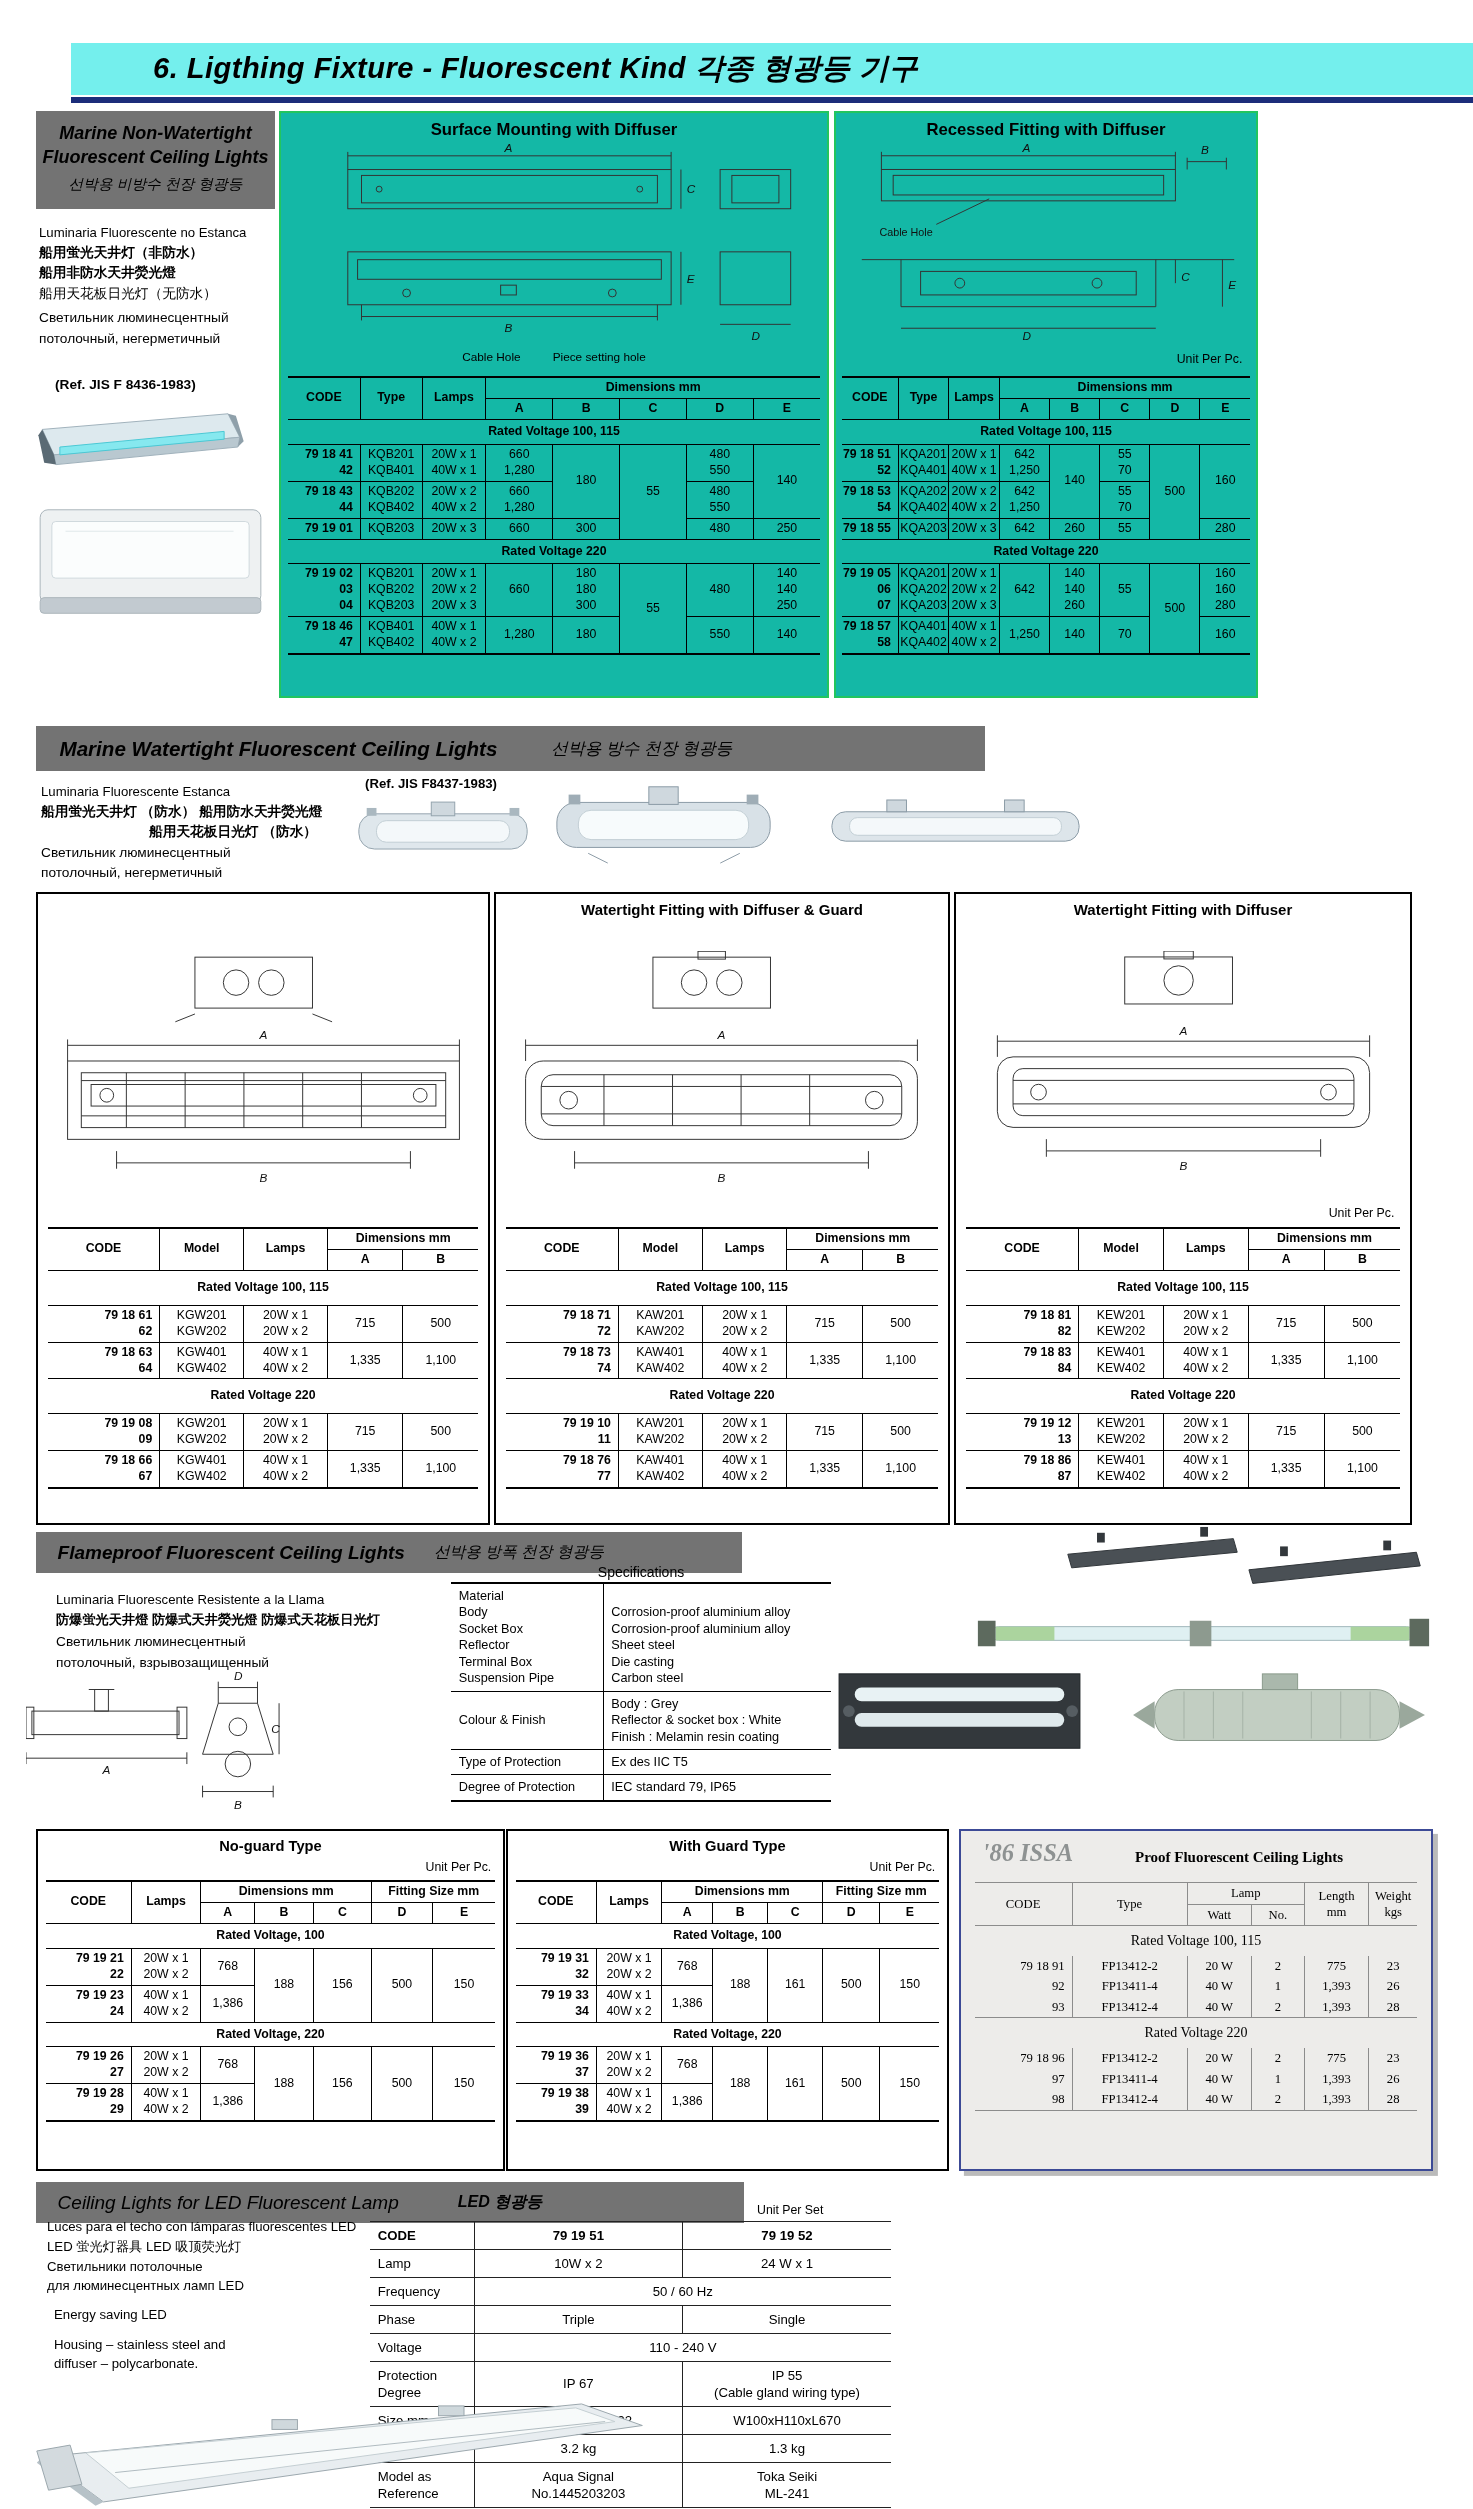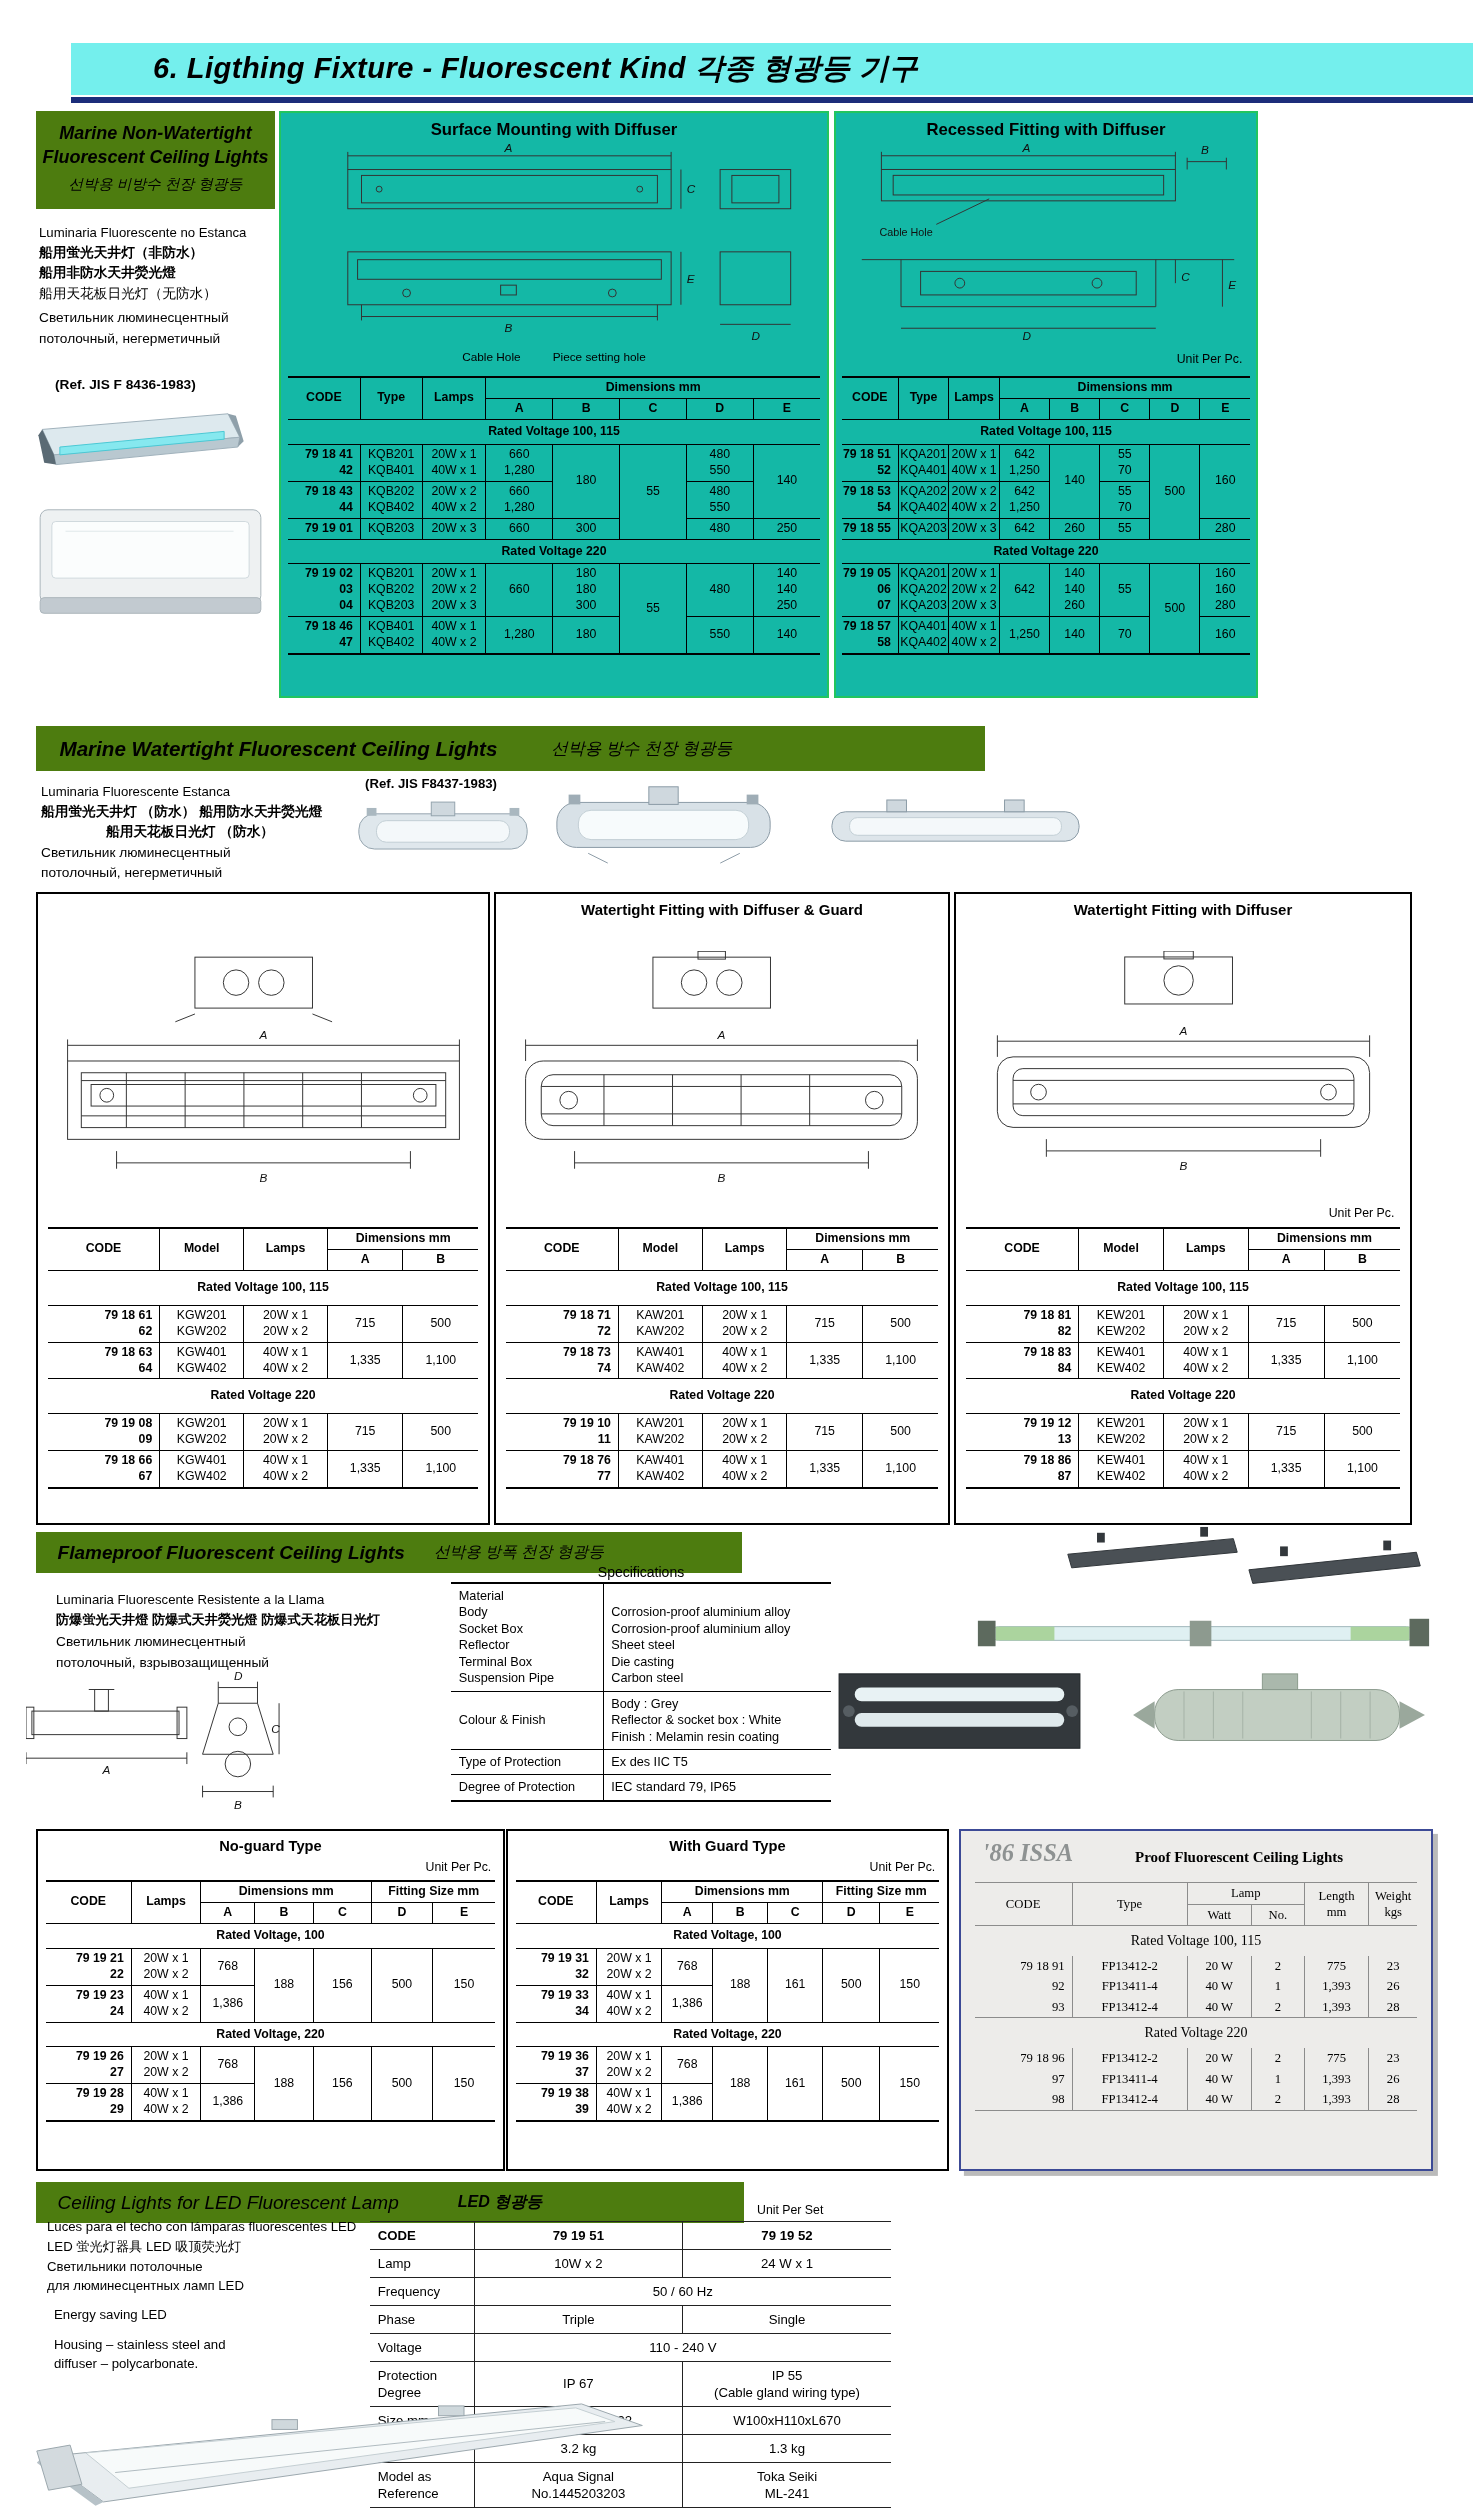--- a/index.html
+++ b/index.html
@@ -3,21 +3,21 @@
 <meta charset="utf-8">
 <style>
   html,body{margin:0;padding:0;background:#fff}
   .page{position:relative;width:1473px;height:2509px;background:#fff;color:#000;
         font-family:"Liberation Sans",sans-serif;overflow:hidden}
   .abs{position:absolute}
   .topbar{position:absolute;left:71px;top:43px;width:1403px;height:52px;background:#74efed;
           display:flex;align-items:center}
   .topbar h1{margin:0 0 0 82px;font-size:29px;font-style:italic;font-weight:bold;letter-spacing:0.5px}
   .topline{position:absolute;left:71px;top:97px;width:1403px;height:5.9px;background:#1c2d7a}
-  .green{background:#4d7c0f}
+  .green{background:#737373}
   .greenbox{position:absolute;left:36px;top:111px;width:239px;height:98px;text-align:center;padding-top:9.8px;box-sizing:border-box}
   .gb-en{font-size:18px;font-weight:bold;font-style:italic;line-height:1.35}
   .gb-kr{font-size:14.7px;font-style:italic;margin-top:5.9px}
   .txt{white-space:pre-line;line-height:1.5;font-size:13.2px}
   .cjk{font-weight:bold;font-size:13.7px}
   .ref{font-weight:bold;font-size:13.7px}
   .panel{position:absolute;border:2px solid #22c55e;background:#14b8a6;box-sizing:border-box}
   .panel3{position:absolute;border:2.9px solid #000;background:#fff;box-sizing:border-box}
   .ptitle{text-align:center;font-weight:bold;font-size:16.7px;padding-top:6.9px}
   .ptitle2{font-weight:bold;font-size:15px;padding:7.8px 0 0 17.6px;line-height:1.25}
@@ -379,21 +379,21 @@
   </div>
 
   <div class="abs green" style="left:36px;top:726px;width:949px;height:45px;display:flex;align-items:center">
     <span style="margin-left:23.5px;font-size:20.6px;font-weight:bold;font-style:italic">Marine Watertight  Fluorescent Ceiling Lights</span>
     <span style="margin-left:54px;font-size:16.7px;font-style:italic">선박용 방수 천장 형광등</span>
   </div>
   <div class="abs ref" style="left:365px;top:776px;font-size:13.2px">(Ref. JIS F8437-1983)</div>
   <div class="abs" style="left:41px;top:782px;width:323px">
     <div class="txt">Luminaria Fluorescente Estanca</div>
     <div class="txt cjk" style="width:392px">船用蛍光天井灯 （防水） 船用防水天井熒光燈</div>
-    <div class="txt cjk" style="margin-left:65px">船用天花板日光灯 （防水）</div>
+    <div class="txt cjk" style="margin-left:108px">船用天花板日光灯 （防水）</div>
     <div class="txt" style="font-size:13.7px">Светильник люминесцентный
 потолочный, негерметичный</div>
   </div>
   <svg class="abs" style="left:353px;top:798px" width="181" height="61" viewBox="0 0 185 62">
     <rect x="6" y="16" width="172" height="36" rx="16" fill="#dfe7ec" stroke="#93a3ad"></rect>
     <rect x="24" y="23" width="136" height="22" rx="10" fill="#f4f8fa" stroke="#c2ced4"></rect>
     <rect x="80" y="4" width="24" height="14" fill="#cfd8de" stroke="#93a3ad"></rect>
     <rect x="14" y="10" width="10" height="8" fill="#aab8c0"></rect>
       <rect x="160" y="10" width="10" height="8" fill="#aab8c0"></rect>
   </svg>

